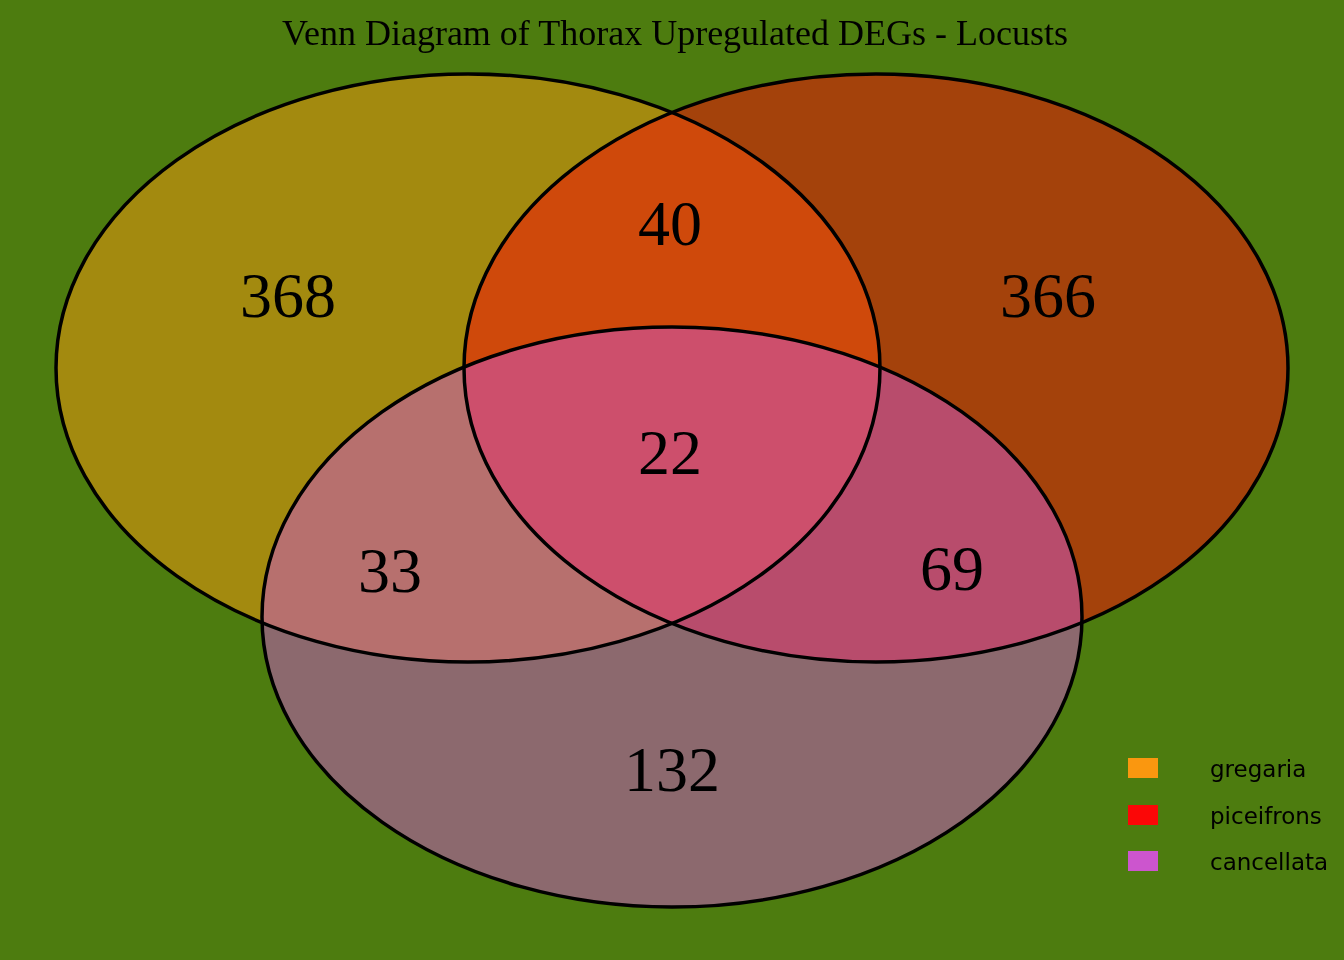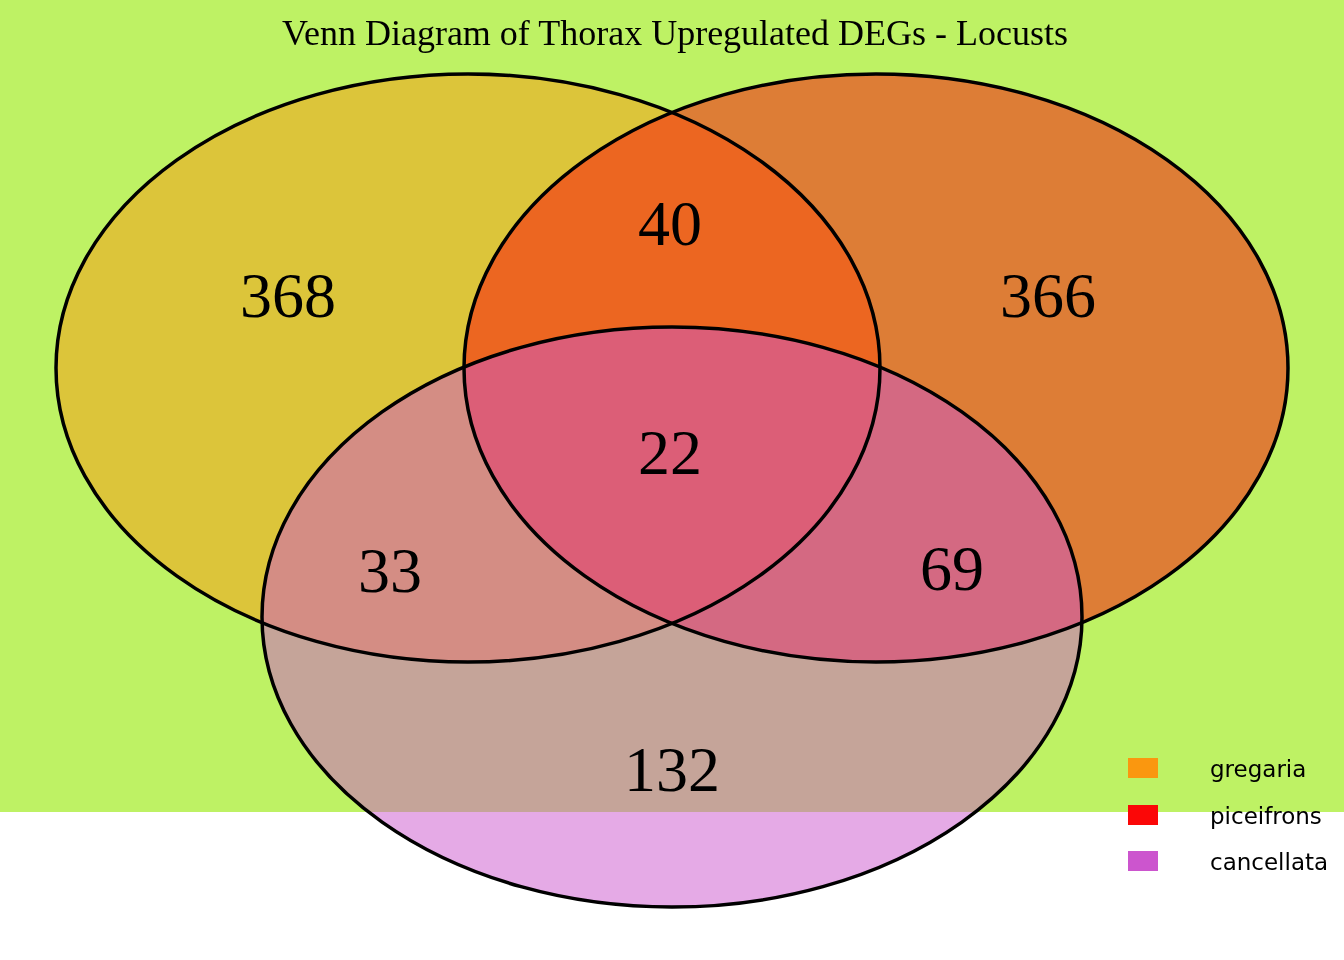--- a/index.html
+++ b/index.html
@@ -7,22 +7,22 @@
     padding: 0;
     background: #ffffff;
     width: 1344px;
     height: 960px;
     overflow: hidden;
     font-family: "DejaVu Sans", sans-serif;
   }
   #figure {
     position: relative;
     width: 1344px;
-    height: 812px;
-    background: #bef264;
+    height: 960px;
+    background: #4d7c0f;
   }
   svg { display: block; }
   .venn-fill { stroke: none; fill-opacity: 0.5; }
   .venn-outline { fill: none; stroke: #000000; stroke-width: 3.5; }
   .region-count {
     font-family: "Liberation Serif", "DejaVu Serif", serif;
     font-size: 64px;
     fill: #000000;
   }
   .fig-title {

